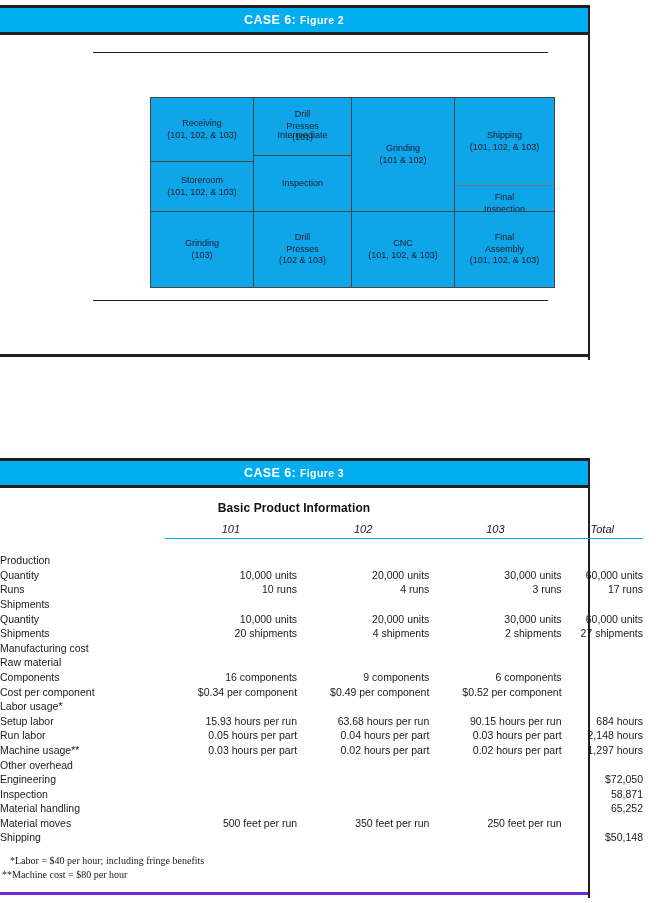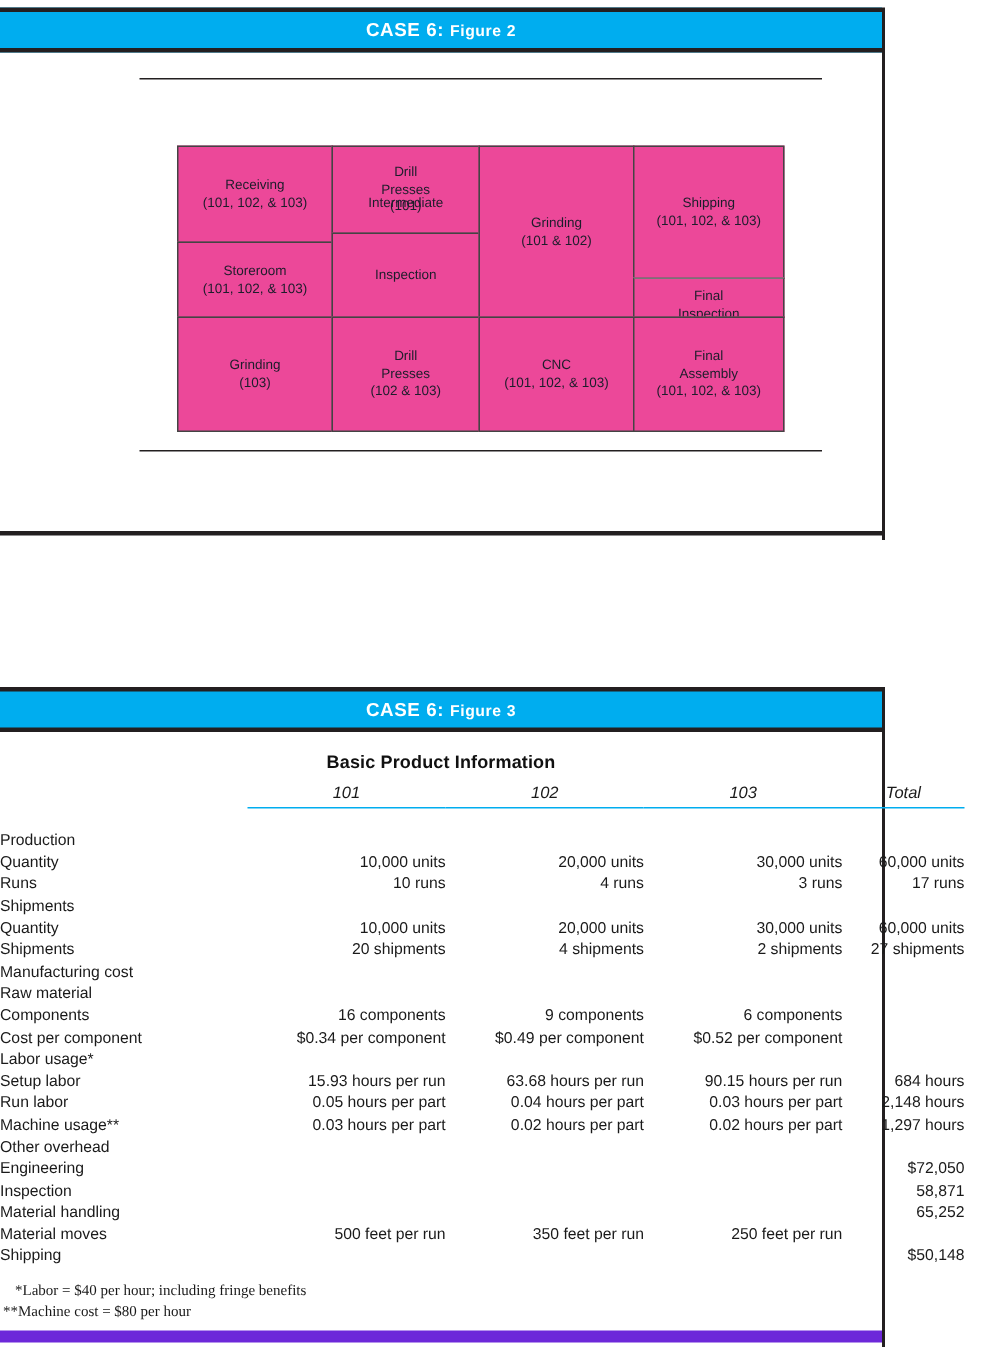--- a/index.html
+++ b/index.html
@@ -74,39 +74,40 @@
     position: absolute;
     left: 118px;
     top: 62px;
     width: 405px;
     height: 191px;
   }
   .cell {
     position: absolute;
     box-sizing: border-box;
     border: 1.2px solid #444;
-    background: #ec4899;
+    background: #0ea5e9;
     display: flex;
     flex-direction: column;
     align-items: center;
     justify-content: center;
     text-align: center;
     font-family: "Liberation Sans", sans-serif;
     font-size: 9px;
     line-height: 11.5px;
     color: #1d1d2b;
+    margin-left: 32px;
   }
   .cell .l { display: block; white-space: nowrap; }
 
   
   #figure3 { top: 458px; height: 440px; }
   #figure3 .fig-body {
     position: relative;
     height: 407px;
-    border-bottom: 8px solid #6d28d9;
+    border-bottom: 3px solid #6d28d9;
     box-sizing: border-box;
     padding-top: 0;
   }
   .table-title {
     text-align: center;
     font-family: "Liberation Sans", sans-serif;
     font-weight: bold;
     font-size: 12px;
     color: #111;
     padding-top: 13px;

